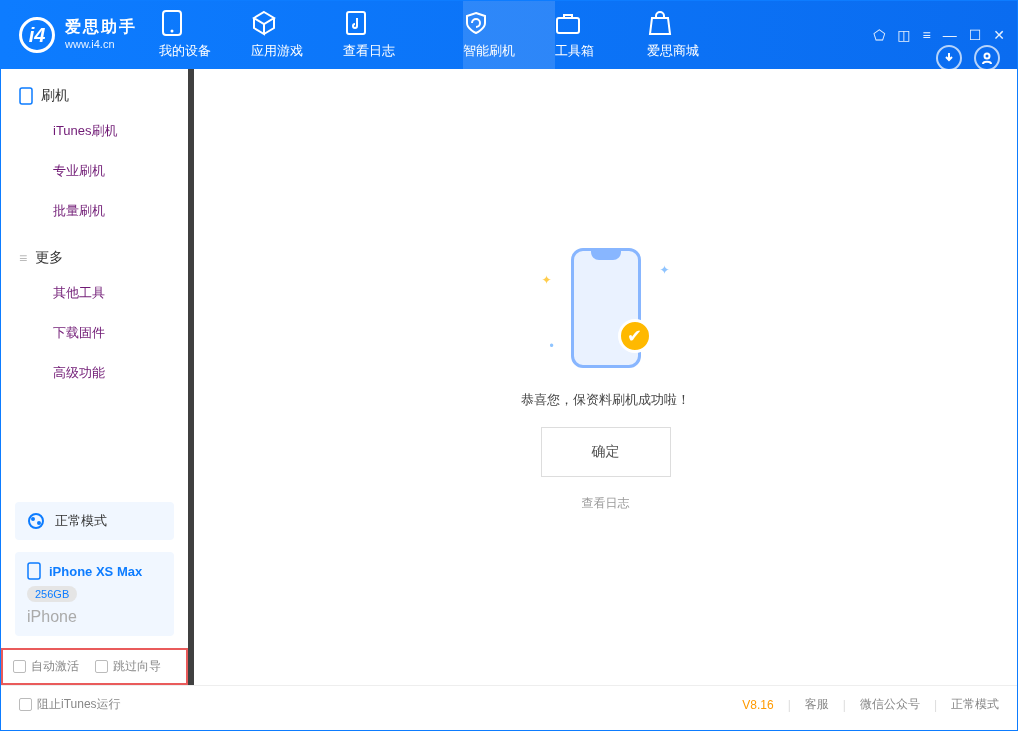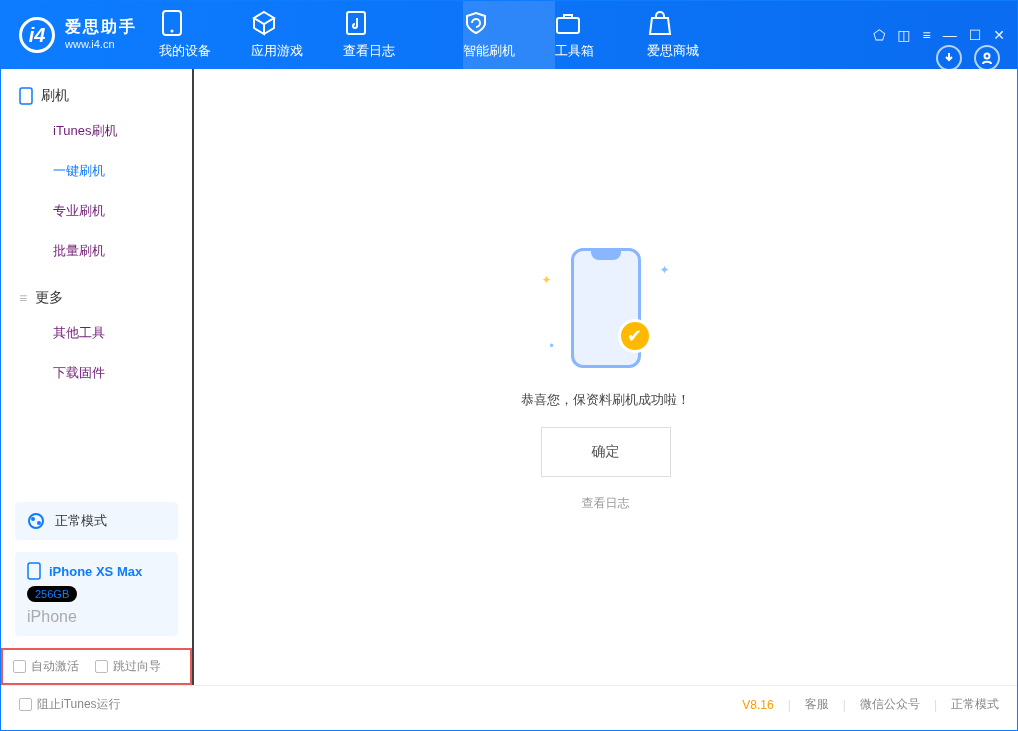--- a/index.html
+++ b/index.html
@@ -12,28 +12,28 @@
 .logo-text .en { font-size: 11px; opacity: .9; }
 .tabs { display: flex; height: 100%; }
 .tab { width: 92px; display: flex; flex-direction: column; align-items: flex-start; justify-content: center; gap: 6px; font-size: 13px; cursor: pointer; }
 .tab.active { background: rgba(255,255,255,0.14); margin-left: 28px; }
 .tab-icon { width: 26px; height: 26px; display:flex; align-items:center; justify-content:center; }
 .tb-right { margin-left: auto; display: flex; align-items: center; gap: 10px; padding-right: 12px; }
 .circle-icon { width: 26px; height: 26px; border: 2px solid rgba(255,255,255,0.7); border-radius: 50%; display:flex; align-items:center; justify-content:center; cursor:pointer; }
 .win-ctrl { display:flex; gap:12px; font-size:14px; }
 .win-ctrl span { cursor:pointer; opacity:.9; }
 .body { display: flex; height: 616px; }
-.sidebar { width: 193px; border-right: 2px solid #404040; font-size: 13px; color: #555; display:flex; flex-direction:column; }
+.sidebar { width: 193px; border-right: 6px solid #404040; font-size: 13px; color: #555; display:flex; flex-direction:column; }
 .side-sec-h { display:flex; align-items:center; gap:8px; padding: 18px 18px 6px; font-size: 14px; color: #333; }
 .side-item { padding: 11px 0 11px 52px; cursor:pointer; color:#701a75; }
 .side-item.active { color: #0d7cff; }
 .device-area { margin-top: auto; padding: 0 14px 0; }
 .device-card { background:#f1f7ff; border-radius:4px; padding: 10px 12px; margin-bottom: 12px; display:flex; align-items:center; gap:10px; font-size:13px; color:#333; }
 .device-card.phone { flex-direction: column; align-items: flex-start; gap:6px; position:relative; }
-.badge { background:#000000; color:#0d7cff; font-size:11px; padding:2px 8px; border-radius:10px; }
+.badge { background:#e5e5e5; color:#0d7cff; font-size:11px; padding:2px 8px; border-radius:10px; }
 .phone-type { color:#aaa; font-size:16px; }
 .check-row { border: 2px solid #e95b5b; padding: 8px 10px; display:flex; gap:16px; font-size:12px; color:#888; }
 .chk { display:flex; align-items:center; gap:5px; }
 .chkbox { width:13px; height:13px; border:1px solid #bbb; border-radius:2px; }
 .main { flex:1; display:flex; flex-direction:column; align-items:center; justify-content:center; gap: 18px; color:#555; }
 .success-ill { width: 140px; height: 130px; position: relative; display:flex; align-items:center; justify-content:center; }
 .phone-outline { width: 70px; height: 120px; border: 3px solid #88b6ff; border-radius: 12px; background:#eaf2ff; position:relative; }
 .phone-outline::before { content:""; position:absolute; top:-3px; left:50%; transform:translateX(-50%); width:30px; height:12px; background:#88b6ff; border-radius: 0 0 8px 8px; }
 .tick-badge { position:absolute; right:24px; bottom:20px; width:34px; height:34px; background:#ffb900; border-radius:50%; border:3px solid #fff; display:flex; align-items:center; justify-content:center; color:#fff; font-size:18px; }
 .sparkle { position:absolute; color:#ffcd4d; font-size:12px; }
@@ -139,30 +139,30 @@
 
 <div class="body">
   <div class="sidebar">
     <div class="side-sec-h">
       <svg width="14" height="18">
           <rect x="1" y="1" width="12" height="16" rx="2" fill="none" stroke="#0d7cff" stroke-width="1.5"></rect>
         </svg>
       <span>刷机</span>
     </div>
     <div class="side-item">iTunes刷机</div>
-    <div class="side-item active">一键刷机</div>
     <div class="side-item">专业刷机</div>
     <div class="side-item">批量刷机</div>
 
     <div class="side-sec-h">
       <span style="color:#bbb;">≡</span>
       <span>更多</span>
     </div>
     <div class="side-item">其他工具</div>
     <div class="side-item">下载固件</div>
+    <div class="side-item">高级功能</div>
 
     <div class="device-area">
       <div class="device-card">
         <svg width="18" height="18">
             <circle cx="9" cy="9" r="7" fill="none" stroke="#0d7cff" stroke-width="2"></circle>
             <circle cx="6" cy="7" r="2" fill="#0d7cff"></circle>
             <circle cx="12" cy="11" r="2" fill="#0d7cff"></circle>
           </svg>
         <span>正常模式</span>
       </div>

